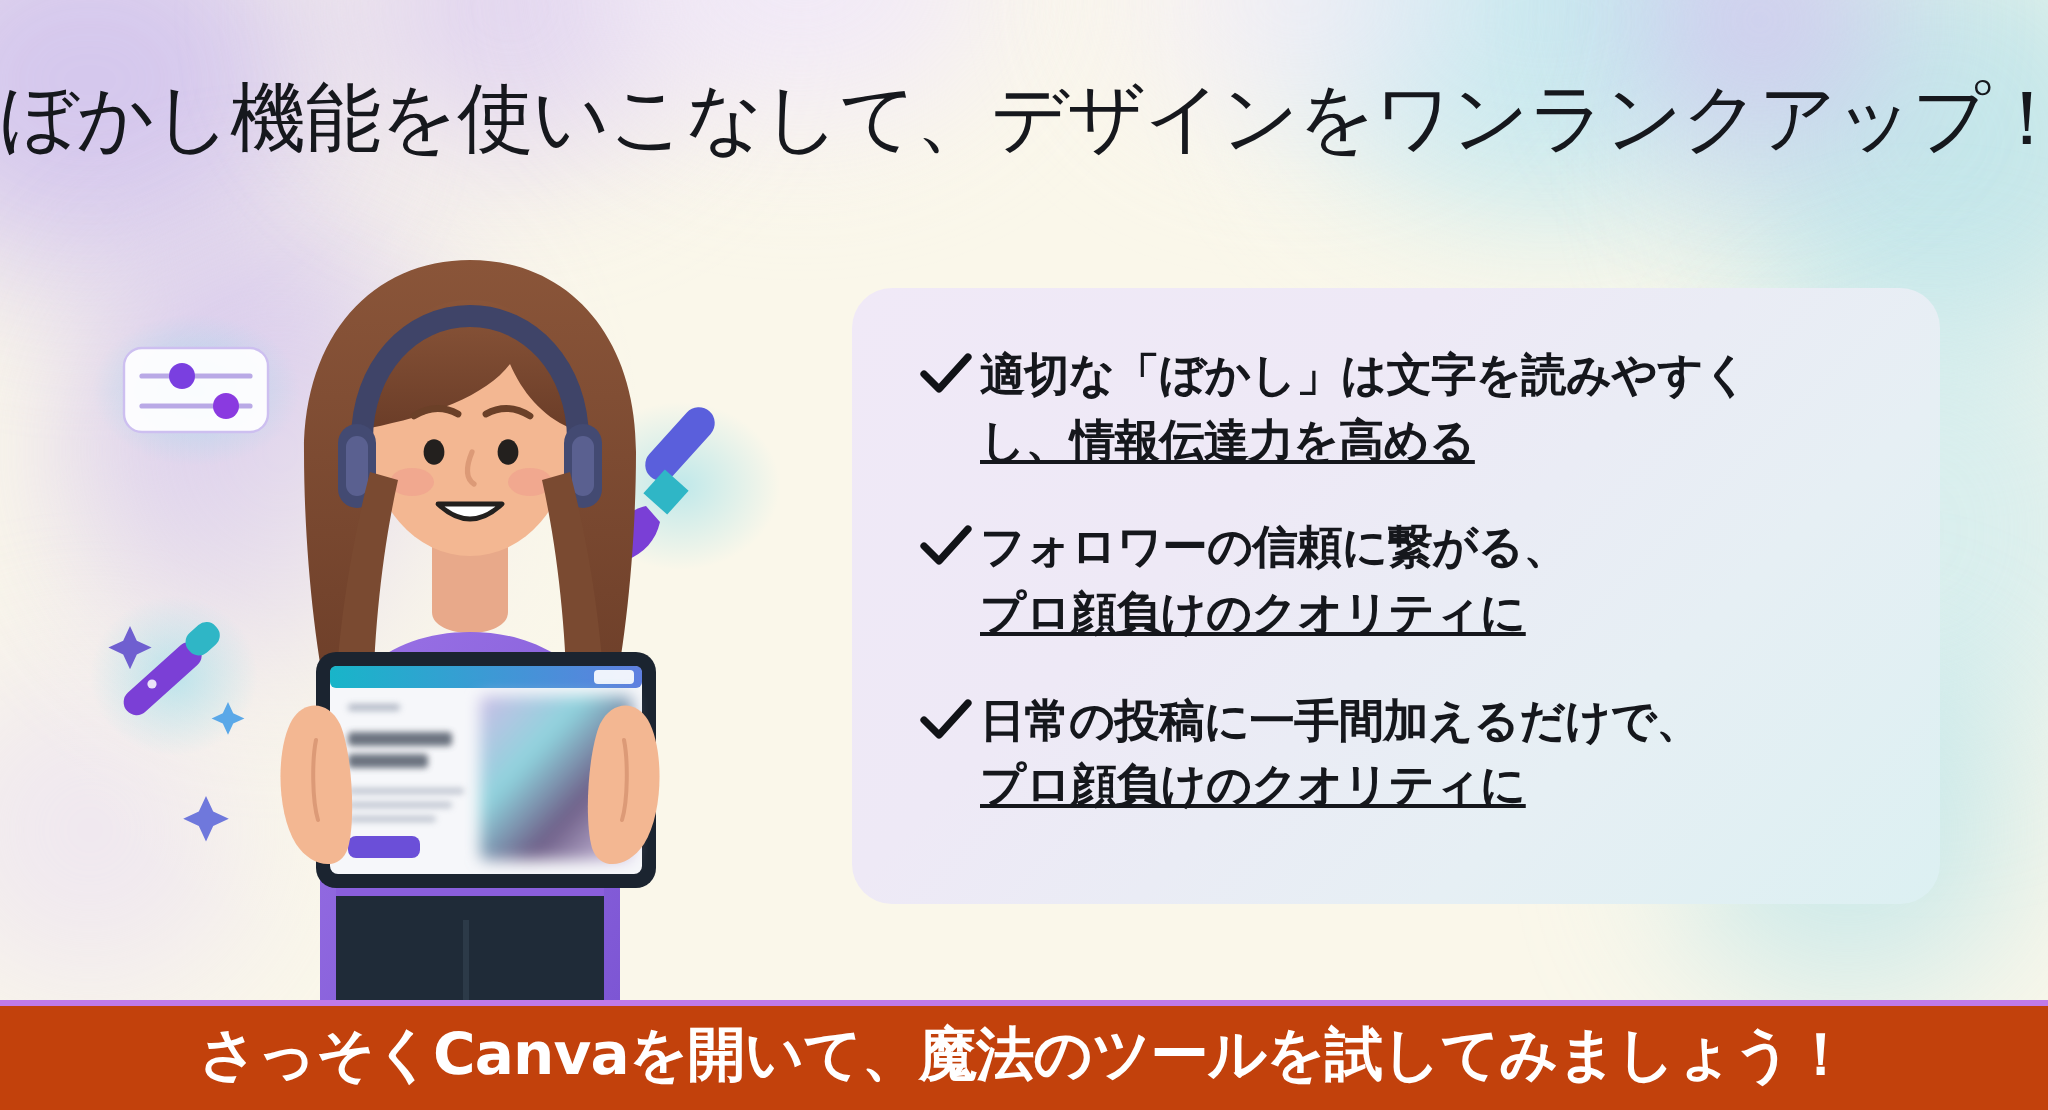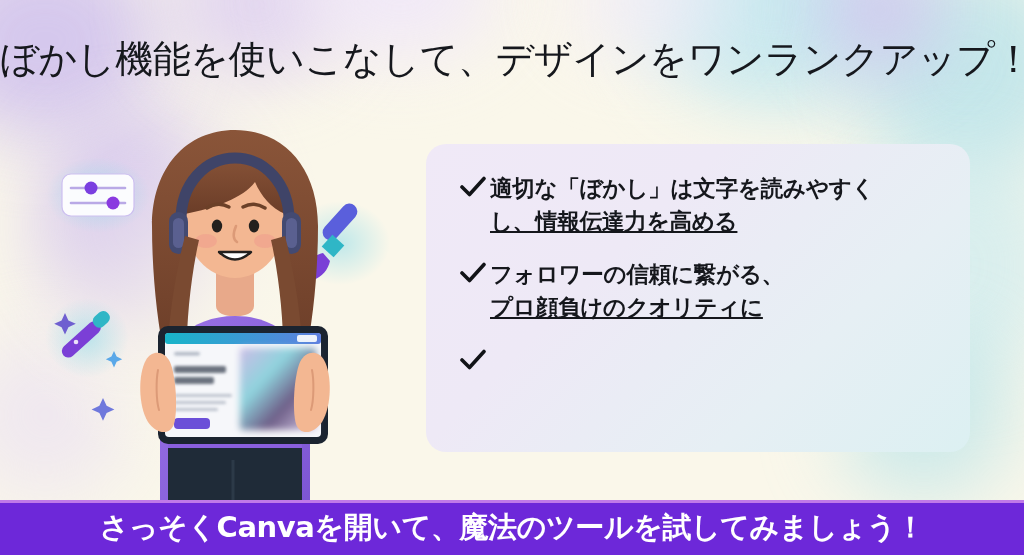--- a/index.html
+++ b/index.html
@@ -109,21 +109,21 @@
   }
   .illustration svg { display: block; }
 
   
   .cta-banner {
     position: absolute;
     left: 0;
     right: 0;
     bottom: 0;
     height: 55px;
-    background: #6d28d9;
+    background: #c2410c;
     display: flex;
     align-items: center;
     justify-content: center;
     z-index: 8;
   }
   .cta-banner::before {
     content: "";
     position: absolute;
     left: 0; right: 0; top: 0;
     height: 3px;
@@ -313,20 +313,24 @@
           <span class="l2">プロ顔負けのクオリティに</span>
         </span>
       </div>
 
       <div class="bullet-row">
         <span class="check-icon">
           <svg width="26" height="22" viewBox="0 0 26 22">
               <path d="M2 11 L9.5 18.5 L24 2.5" stroke="currentColor" stroke-width="3.6" fill="none" stroke-linecap="round" stroke-linejoin="round"></path>
             </svg>
         </span>
+        <span class="bullet-text">
+          <span>日常の投稿に一手間加えるだけで、</span>
+          <span class="l2">プロ顔負けのクオリティに</span>
+        </span>
       </div>
 
     </div>
   </div>
 
   <div class="cta-banner">
     <div class="cta-text">さっそくCanvaを開いて、魔法のツールを試してみましょう！</div>
   </div>
 
 </div>

